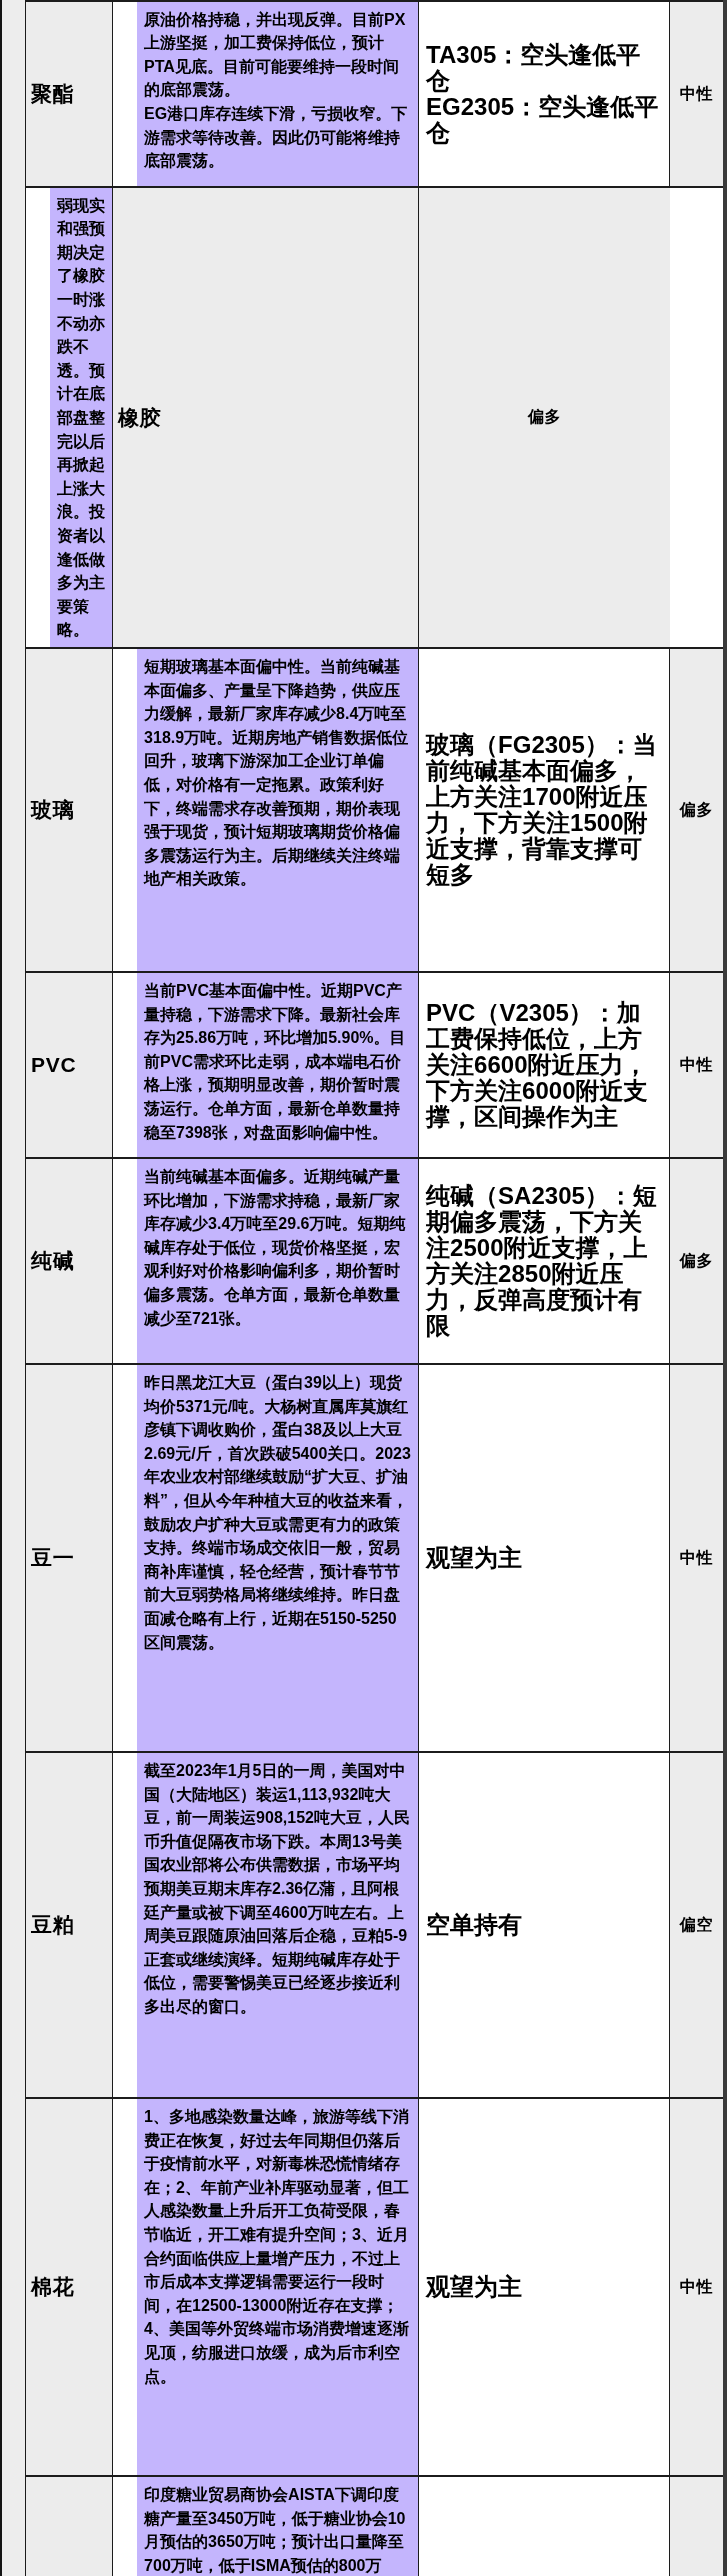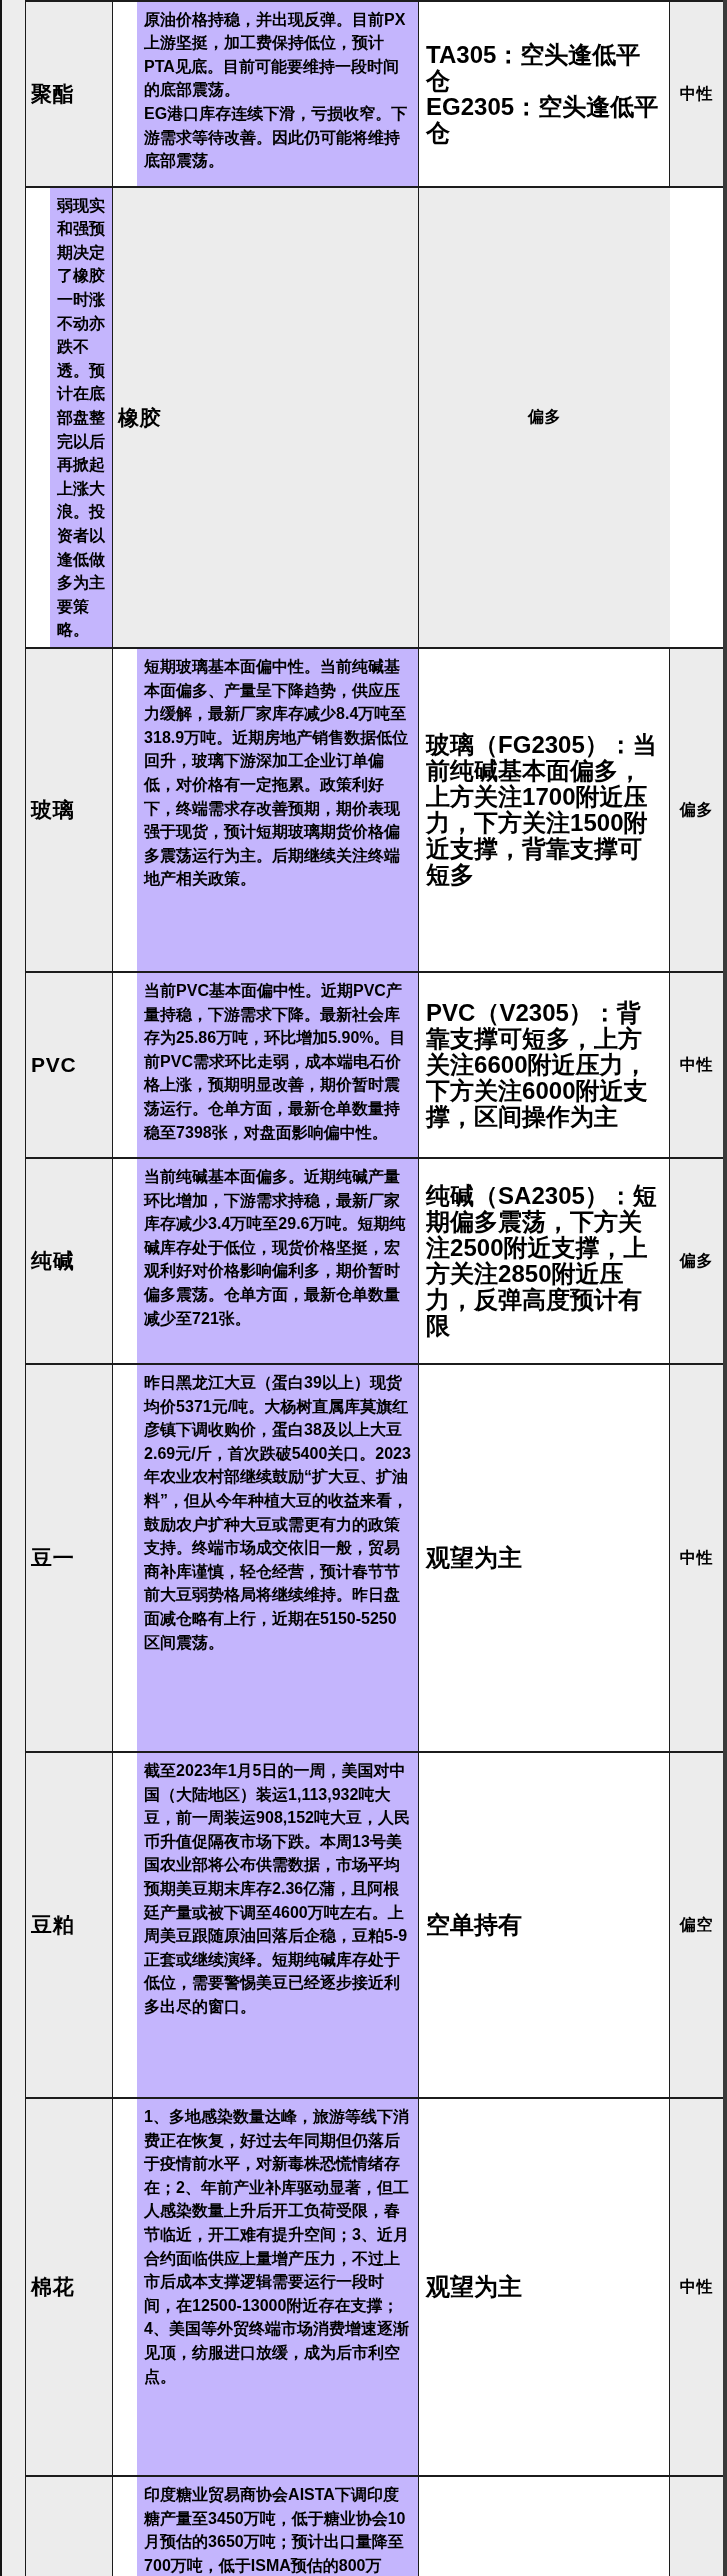--- a/index.html
+++ b/index.html
@@ -94,21 +94,21 @@
     <div class="row r3">
       <div class="cell c-name">玻璃</div>
       <div class="cell c-analysis">短期玻璃基本面偏中性。当前纯碱基本面偏多、产量呈下降趋势，供应压力缓解，最新厂家库存减少8.4万吨至318.9万吨。近期房地产销售数据低位回升，玻璃下游深加工企业订单偏低，对价格有一定拖累。政策利好下，终端需求存改善预期，期价表现强于现货，预计短期玻璃期货价格偏多震荡运行为主。后期继续关注终端地产相关政策。</div>
       <div class="cell c-sugg">玻璃（FG2305）：当前纯碱基本面偏多，上方关注1700附近压力，下方关注1500附近支撑，背靠支撑可短多</div>
       <div class="cell c-outlook">偏多</div>
     </div>
 
     <div class="row r4">
       <div class="cell c-name">PVC</div>
       <div class="cell c-analysis">当前PVC基本面偏中性。近期PVC产量持稳，下游需求下降。最新社会库存为25.86万吨，环比增加5.90%。目前PVC需求环比走弱，成本端电石价格上涨，预期明显改善，期价暂时震荡运行。仓单方面，最新仓单数量持稳至7398张，对盘面影响偏中性。</div>
-      <div class="cell c-sugg">PVC（V2305）：背靠支撑可短多，上方关注6600附近压力，下方关注6000附近支撑，区间操作为主</div>
+      <div class="cell c-sugg">PVC（V2305）：加工费保持低位，上方关注6600附近压力，下方关注6000附近支撑，区间操作为主</div>
       <div class="cell c-outlook">中性</div>
     </div>
 
     <div class="row r5">
       <div class="cell c-name">纯碱</div>
       <div class="cell c-analysis">当前纯碱基本面偏多。近期纯碱产量环比增加，下游需求持稳，最新厂家库存减少3.4万吨至29.6万吨。短期纯碱库存处于低位，现货价格坚挺，宏观利好对价格影响偏利多，期价暂时偏多震荡。仓单方面，最新仓单数量减少至721张。</div>
       <div class="cell c-sugg">纯碱（SA2305）：短期偏多震荡，下方关注2500附近支撑，上方关注2850附近压力，反弹高度预计有限</div>
       <div class="cell c-outlook">偏多</div>
     </div>
 

